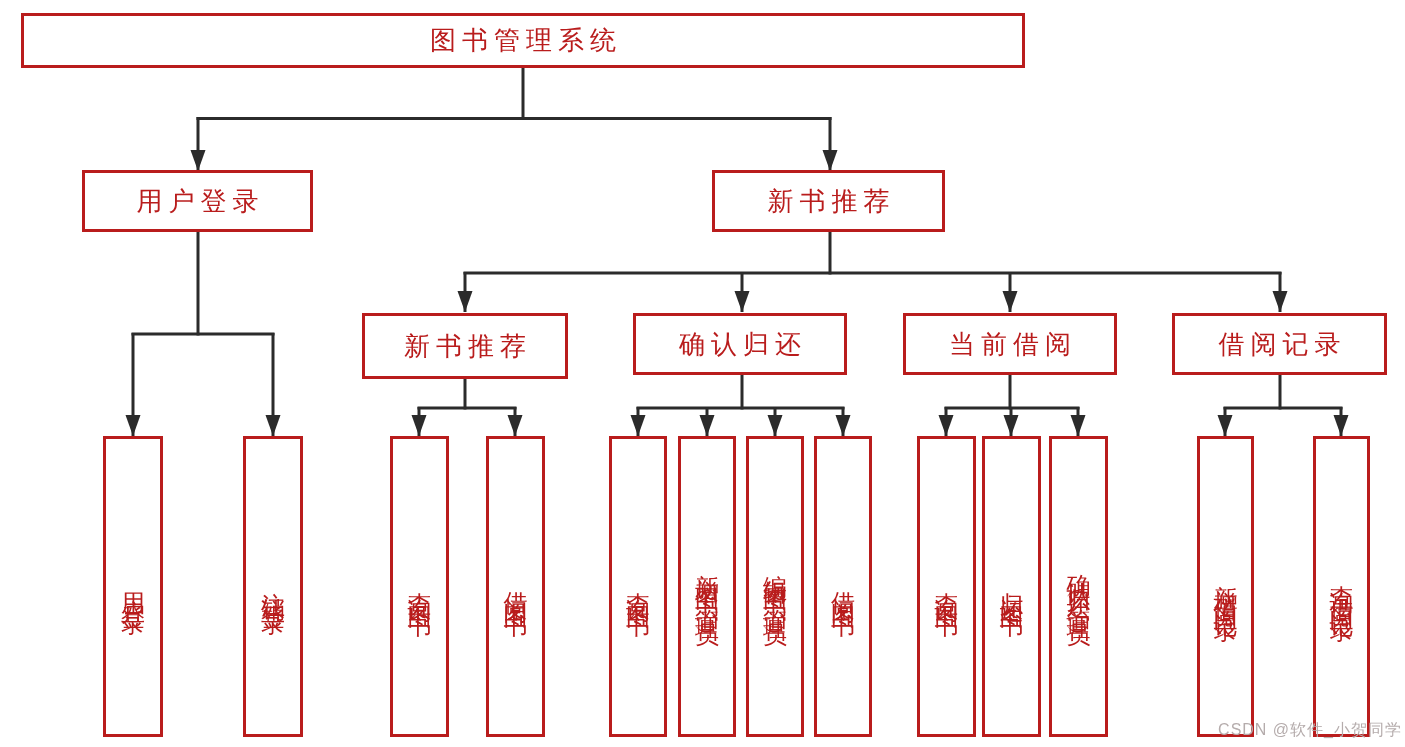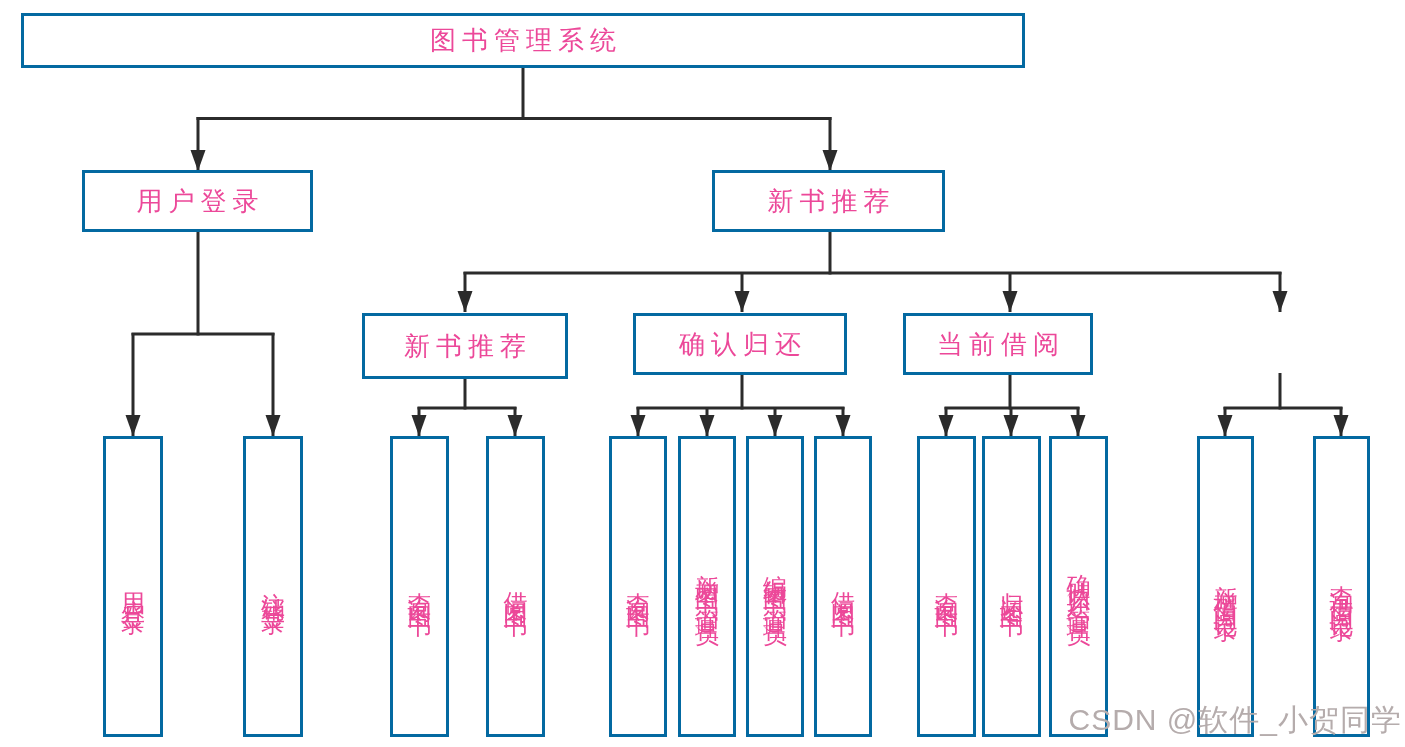--- a/index.html
+++ b/index.html
@@ -8,60 +8,60 @@
     width:1405px;height:747px;
     background:#ffffff;
     font-family:"Liberation Sans","DejaVu Sans",sans-serif;
     overflow:hidden;
   }
   #wires{position:absolute;left:0;top:0;z-index:1;}
   .box{
     position:absolute;
     box-sizing:border-box;
     background:#ffffff;
-    border:3px solid #0369a1;
+    border:3px solid #b91c1c;
     display:flex;align-items:center;justify-content:center;
-    color:#ec4899;
+    color:#b91c1c;
     z-index:2;
   }
   .h-label{font-size:26px;letter-spacing:6px;text-indent:6px;white-space:nowrap;}
   .v-leaf{
     writing-mode:vertical-rl;
     text-orientation:mixed;
     font-size:24px;
     letter-spacing:7px;
     line-height:1;
   }
   
   .n-root          {left:21px;  top:13px;  width:1004px; height:55px;}
   .n-user-login    {left:82px;  top:170px; width:231px;  height:62px;}
   .n-book-mgmt     {left:712px; top:170px; width:233px;  height:62px;}
   .n-new-book      {left:362px; top:313px; width:206px;  height:66px;}
   .n-book-borrow   {left:633px; top:313px; width:214px;  height:62px;}
-  .n-cur-borrow    {left:903px; top:313px; width:190px;  height:62px;font-family:Liberation Mono, monospace;}
+  .n-cur-borrow    {left:903px; top:313px; width:214px;  height:62px;font-family:Liberation Mono, monospace;}
   .n-borrow-rec    {left:1172px;top:313px; width:215px;  height:62px;}
   .leaf{top:436px;height:301px;}
   .l-ul-login  {left:103px; width:60px;}
   .l-ul-logout {left:243px; width:60px;}
   .l-nb-query  {left:390px; width:59px;}
   .l-nb-borrow {left:486px; width:59px;}
   .l-bb-query  {left:609px; width:58px;}
   .l-bb-add    {left:678px; width:58px;}
   .l-bb-edit   {left:746px; width:58px;}
   .l-bb-borrow {left:814px; width:58px;}
   .l-cb-query  {left:917px; width:59px;}
   .l-cb-return {left:982px; width:59px;}
   .l-cb-confirm{left:1049px;width:59px;}
   .l-br-add    {left:1197px;width:57px;}
   .l-br-query  {left:1313px;width:57px;}
   #watermark{
     position:absolute;
     right:3px;bottom:6px;
     z-index:3;
-    font-size:30px;
+    font-size:16px;
     color:#b5acac;
     letter-spacing:1px;
     white-space:nowrap;
   }
 </style>
 </head>
 <body>
 
 <div id="canvas">
 
@@ -116,20 +116,21 @@
   </svg>
 
   <div class="box n-root h-label">图书管理系统</div>
 
   <div class="box n-user-login h-label">用户登录</div>
   <div class="box n-book-mgmt h-label">新书推荐</div>
 
   <div class="box n-new-book h-label">新书推荐</div>
   <div class="box n-book-borrow h-label">确认归还</div>
   <div class="box n-cur-borrow h-label">当前借阅</div>
+  <div class="box n-borrow-rec h-label">借阅记录</div>
 
   <div class="box leaf v-leaf l-ul-login">用户登录</div>
   <div class="box leaf v-leaf l-ul-logout">注销登录</div>
 
   <div class="box leaf v-leaf l-nb-query">查询图书</div>
   <div class="box leaf v-leaf l-nb-borrow">借阅图书</div>
 
   <div class="box leaf v-leaf l-bb-query">查询图书</div>
   <div class="box leaf v-leaf l-bb-add">新增图书（管理员）</div>
   <div class="box leaf v-leaf l-bb-edit">编辑图书（管理员）</div>

